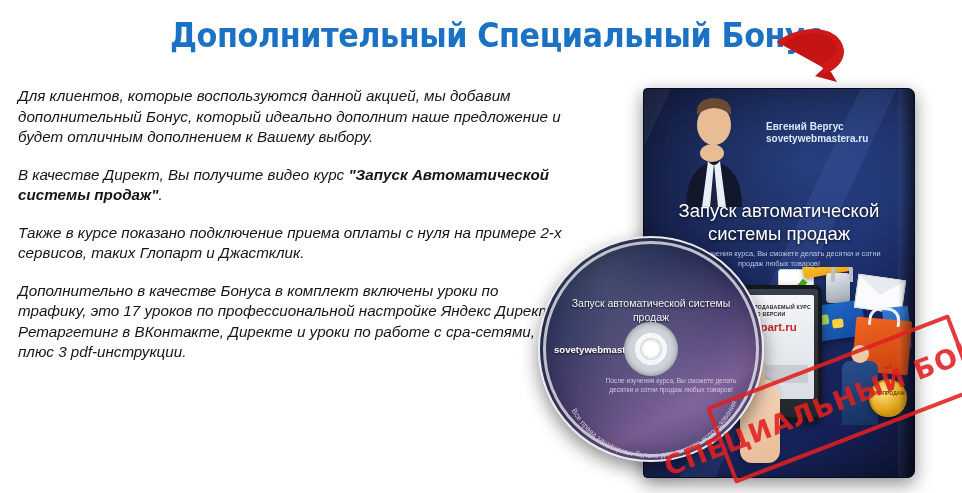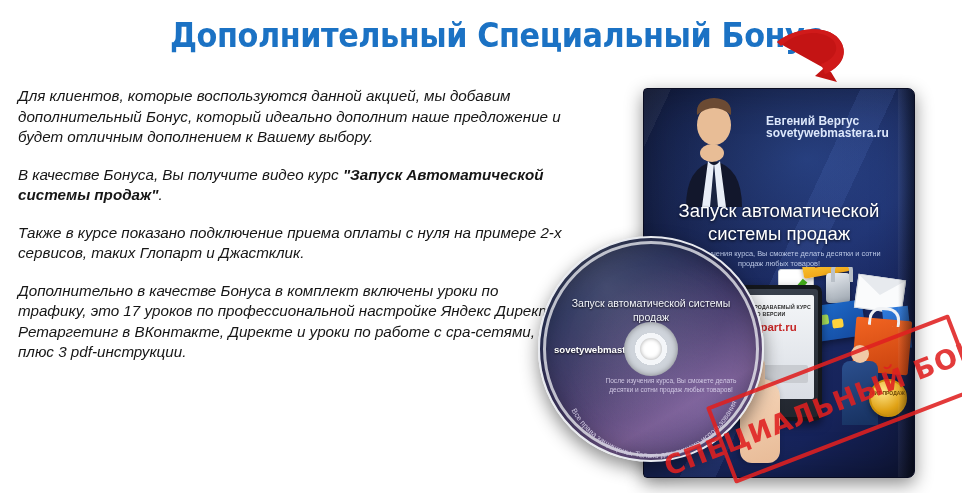--- a/index.html
+++ b/index.html
@@ -63,22 +63,22 @@
   .box-diag{
     position:absolute;left:0;top:0;width:100%;height:100%;
     background:
       linear-gradient(115deg, rgba(255,255,255,.05) 0 6%, transparent 6% 12%),
       linear-gradient(115deg, transparent 0 48%, rgba(120,160,255,.10) 48% 56%, transparent 56%);
   }
   .box-person{
     position:absolute;left:20px;top:6px;width:96px;height:112px;
   }
   .box-name{
-    position:absolute;left:122px;top:26px;width:145px;
-    color:#dce7fb;font-size:12px;font-weight:bold;line-height:12px;text-align:left;
+    position:absolute;left:122px;top:32px;width:145px;
+    color:#dce7fb;font-size:10px;font-weight:bold;line-height:12px;text-align:left;
   }
   .box-title{
     position:absolute;left:0;top:110px;width:270px;text-align:center;
     color:#ffffff;font-size:18.5px;line-height:23px;font-weight:normal;
     text-shadow:0 1px 3px rgba(0,0,0,.8);
   }
   .box-sub{
     position:absolute;left:26px;top:160px;width:218px;text-align:center;
     color:#b9c6e4;font-size:7.4px;line-height:10px;
   }
@@ -285,21 +285,21 @@
     <div class="arrow-wrap">
       <svg width="95" height="62" viewBox="0 0 95 62">
         <path d="M2 22 C22 6, 56 4, 66 22 C74 36, 64 48, 52 52 L58 40 L40 56 L62 62 L56 52" fill="#c41414"></path>
         <path d="M2 22 C22 6, 56 4, 66 22 C74 36, 62 50, 50 54 L46 44 C58 40, 66 30, 58 20 C46 8, 20 12, 6 26 Z" fill="#d01a1a"></path>
       </svg>
     </div>
   </div>
 
   <div class="copy">
     <p>Для клиентов, которые воспользуются данной акцией, мы добавим дополнительный Бонус, который идеально дополнит наше предложение и будет отличным дополнением к Вашему выбору.</p>
-    <p><span>В качестве Бонуса, Вы получите видео курс </span><b>"Запуск Автоматической системы продаж"</b><span>.</span></p>
+    <p><span>В качестве Директ, Вы получите видео курс </span><b>"Запуск Автоматической системы продаж"</b><span>.</span></p>
     <p>Также в курсе показано подключение приема оплаты с нуля на примере 2-х сервисов, таких Глопарт и Джастклик.</p>
     <p>Дополнительно в качестве Бонуса в комплект включены уроки по трафику, это 17 уроков по профессиональной настройке Яндекс Директ, Ретаргетинг в ВКонтакте, Директе и уроки по работе с сра-сетями, плюс 3 pdf-инструкции.</p>
   </div>
 
   <div class="product">
 
     <div class="dvdbox">
       <div class="box-glow"></div>
       <div class="box-diag"></div>
 

